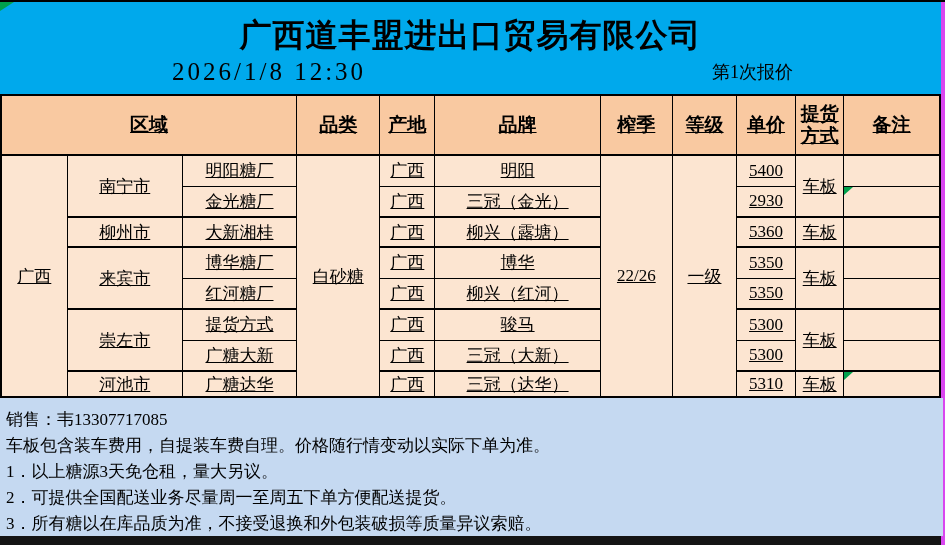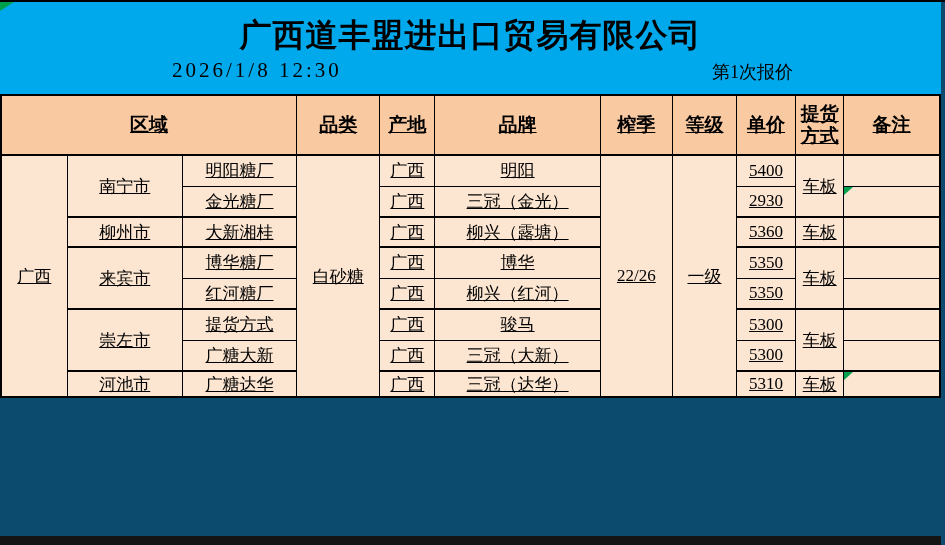--- a/index.html
+++ b/index.html
@@ -1,25 +1,25 @@
 <!DOCTYPE html>
 <html><head>
 <meta charset="utf-8">
 <style>
   html,body{margin:0;padding:0;background:#ffffff;}
-  .sheet{position:relative;width:945px;height:545px;background:#0c4a6e;overflow:hidden;
+  .sheet{position:relative;width:945px;height:545px;background:#d946ef;overflow:hidden;
          font-family:"Liberation Serif","DejaVu Serif",serif;color:#000;}
   .topline{position:absolute;left:0;top:0;width:945px;height:2px;background:#000;}
   
   .banner{position:absolute;left:0;top:2px;width:941px;height:92px;background:#00A9EC;}
   .corner-wedge{position:absolute;left:0;top:0;width:0;height:0;
       border-top:9px solid #00A14D;border-right:14px solid transparent;}
   .title{position:absolute;left:0;top:12px;width:941px;text-align:center;
       font-size:32px;font-weight:bold;letter-spacing:1px;}
-  .date{position:absolute;left:172px;top:56px;font-size:21px;letter-spacing:3px;text-align:center;}
+  .date{position:absolute;left:172px;top:56px;font-size:25px;letter-spacing:3px;text-align:center;}
   .quoteno{position:absolute;left:676px;top:58px;font-size:18px;margin-left:36px;}
   
   table.price{position:absolute;left:0;top:94px;width:941px;border-collapse:collapse;
       table-layout:fixed;background:#FCE5D1;text-decoration:underline;}
   table.price{border:2px solid #000;}
   table.price td{border:1px solid #000;text-align:center;vertical-align:middle;
       font-size:17px;padding:0;overflow:hidden;position:relative;}
   tr.hrow td{background:#F9C9A1;font-weight:bold;font-size:19px;}
   tr.gs td{border-top-width:2px;}
   td.origin{text-align:left;padding-left:5px;}
@@ -145,15 +145,22 @@
       <td>三冠（达华）</td>
       <td class="price-v">5310</td>
       <td>车板</td>
       <td>
             <span class="cell-wedge"></span>
           </td>
     </tr>
   </tbody>
     </table>
 
+  <div class="footer">
+    <div class="fline">销售：韦13307717085</div>
+    <div class="fline">车板包含装车费用，自提装车费自理。价格随行情变动以实际下单为准。</div>
+    <div class="fline">1．以上糖源3天免仓租，量大另议。</div>
+    <div class="fline">2．可提供全国配送业务尽量周一至周五下单方便配送提货。</div>
+    <div class="fline">3．所有糖以在库品质为准，不接受退换和外包装破损等质量异议索赔。</div>
+  </div>
 
   <div class="bottombar"></div>
 </div>
 
 </body></html>

